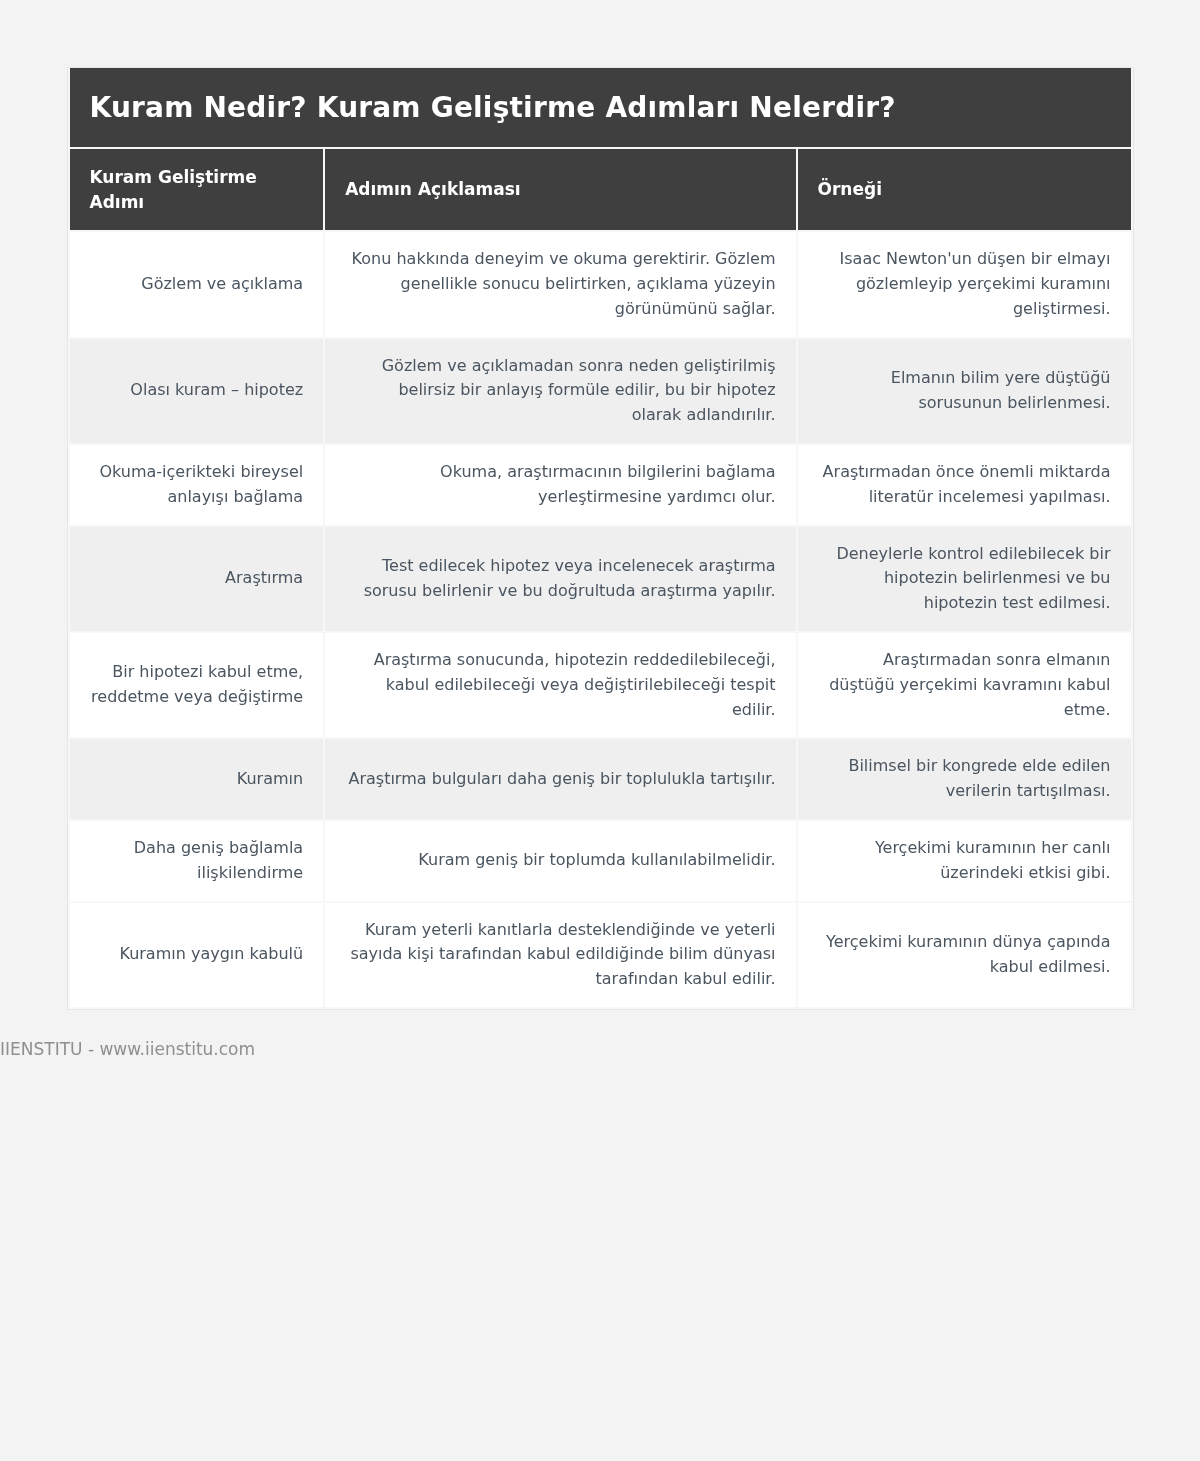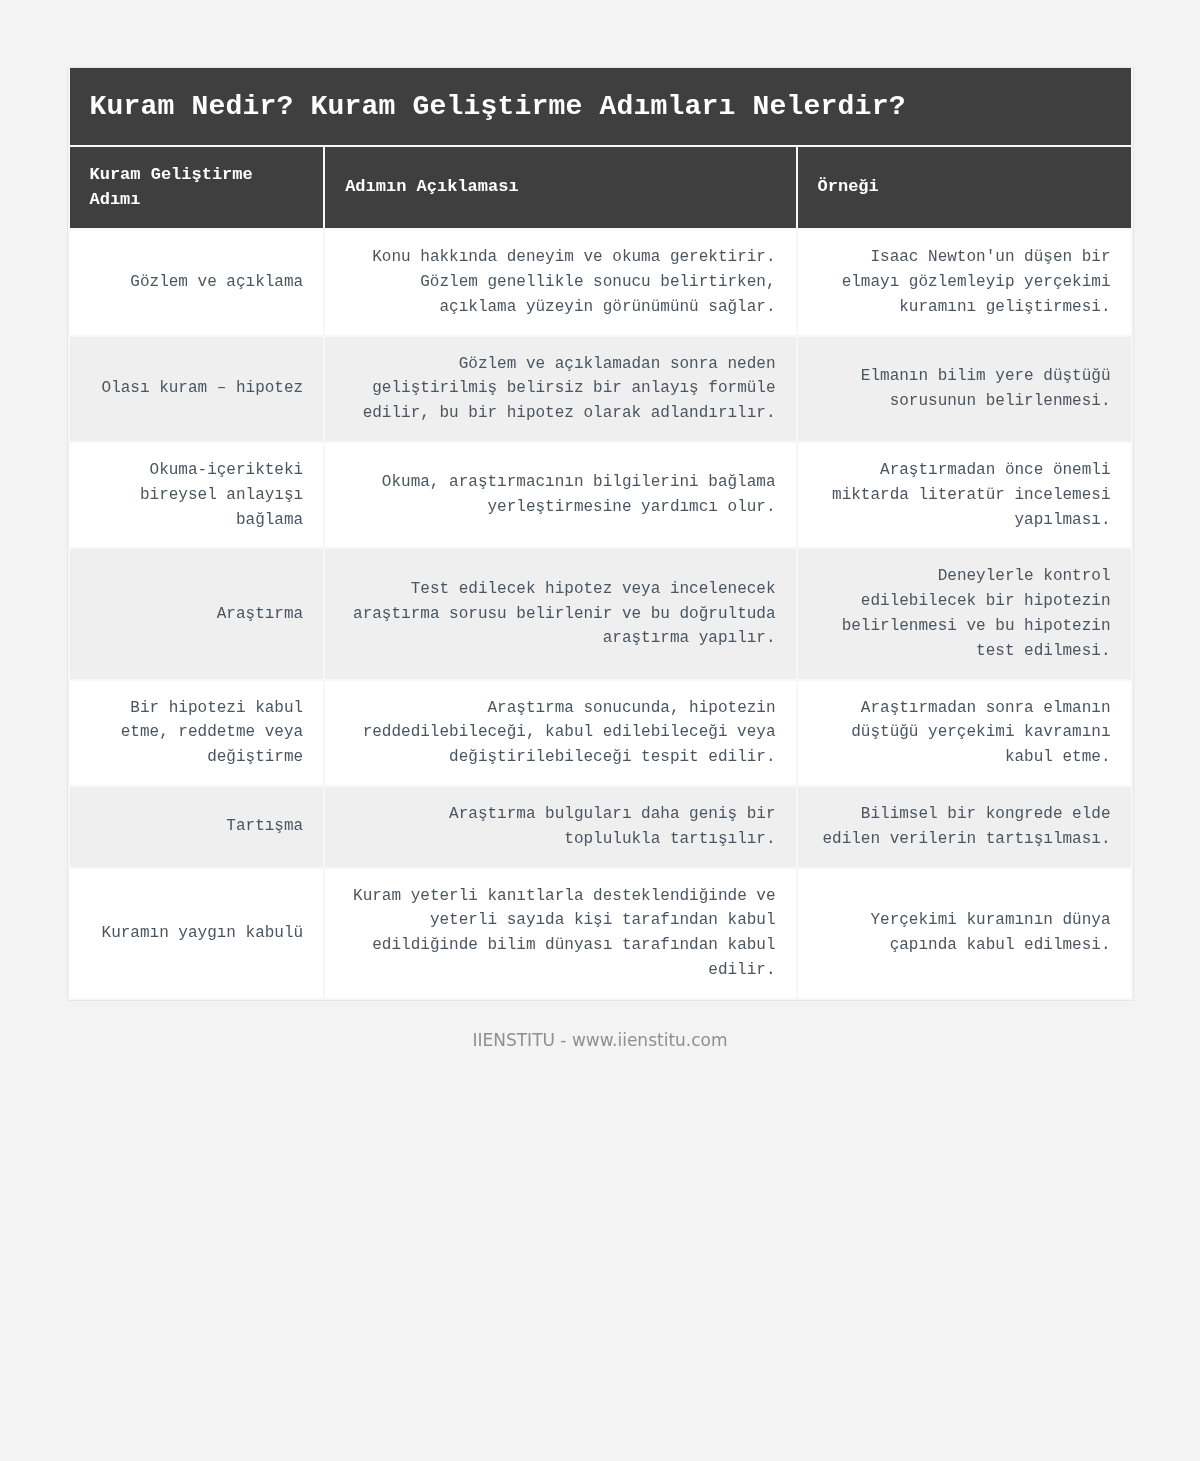--- a/index.html
+++ b/index.html
@@ -21,21 +21,20 @@
     width: 1200px;
     min-height: 1461px;
     background: var(--page-bg);
     font-family: "DejaVu Sans", "Liberation Sans", sans-serif;
   }
   .card {
     width: 1065px;
     margin: 68px auto 0 auto;
     background: var(--card-bg);
     box-shadow: 0 0 0 1px rgba(0,0,0,0.05);
-    font-family: Liberation Mono, monospace;
   }
   .title-bar {
     background: var(--header-bg);
     color: var(--header-text);
     margin: 2px 2px 0 2px;
     padding: 23px 20px;
     font-size: 28px;
     font-weight: bold;
     letter-spacing: 0.2px;
   }
@@ -65,21 +64,20 @@
     vertical-align: middle;
     padding: 15px 20px;
     line-height: 1.55;
     background: var(--row-bg);
     text-align: right;
   }
   tr.alt td { background: var(--row-alt-bg); }
   td.step-cell { padding-left: 20px; }
   .footer {
     margin-top: 30px;
-    text-align: center;
     color: var(--footer-text);
     font-size: 17px;
   }
 </style>
 </head>
 <body>
 
 <div class="card">
   <div class="title-bar">Kuram Nedir? Kuram Geliştirme Adımları Nelerdir?</div>
 
@@ -116,23 +114,28 @@
     <td class="step-cell">Araştırma</td>
     <td>Test edilecek hipotez veya incelenecek araştırma sorusu belirlenir ve bu doğrultuda araştırma yapılır.</td>
     <td>Deneylerle kontrol edilebilecek bir hipotezin belirlenmesi ve bu hipotezin test edilmesi.</td>
   </tr>
         <tr>
     <td class="step-cell">Bir hipotezi kabul etme, reddetme veya değiştirme</td>
     <td>Araştırma sonucunda, hipotezin reddedilebileceği, kabul edilebileceği veya değiştirilebileceği tespit edilir.</td>
     <td>Araştırmadan sonra elmanın düştüğü yerçekimi kavramını kabul etme.</td>
   </tr>
         <tr class="alt">
-    <td class="step-cell">Tartışma</td>
+    <td class="step-cell">Kuramın</td>
     <td>Araştırma bulguları daha geniş bir toplulukla tartışılır.</td>
     <td>Bilimsel bir kongrede elde edilen verilerin tartışılması.</td>
+  </tr>
+        <tr>
+    <td class="step-cell">Daha geniş bağlamla ilişkilendirme</td>
+    <td>Kuram geniş bir toplumda kullanılabilmelidir.</td>
+    <td>Yerçekimi kuramının her canlı üzerindeki etkisi gibi.</td>
   </tr>
         <tr>
     <td class="step-cell">Kuramın yaygın kabulü</td>
     <td>Kuram yeterli kanıtlarla desteklendiğinde ve yeterli sayıda kişi tarafından kabul edildiğinde bilim dünyası tarafından kabul edilir.</td>
     <td>Yerçekimi kuramının dünya çapında kabul edilmesi.</td>
   </tr>
       </tbody>
   </table>
 </div>
 

